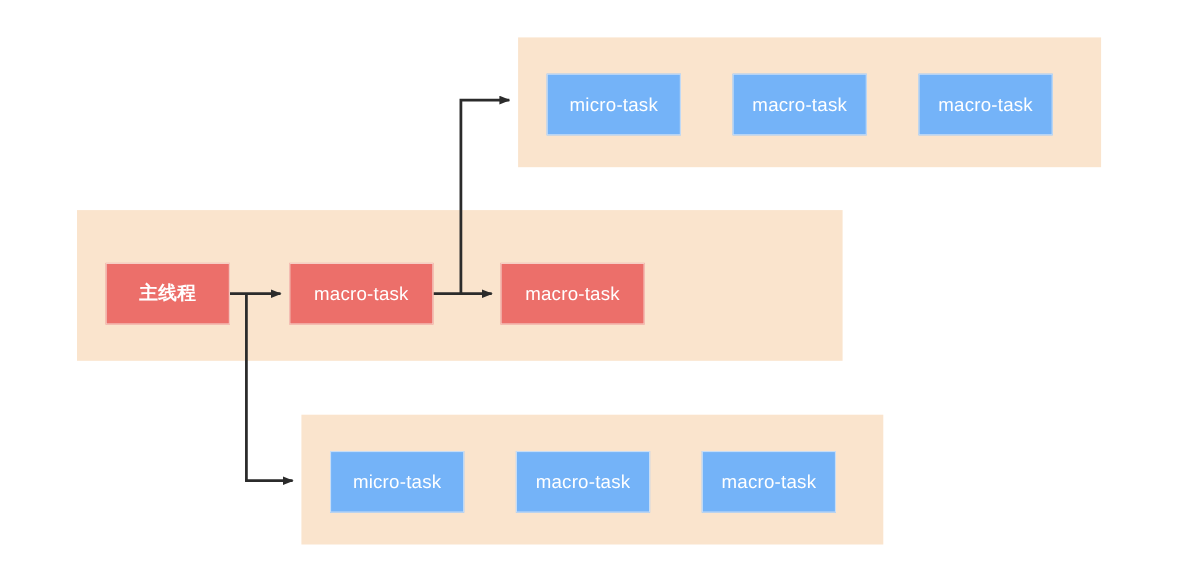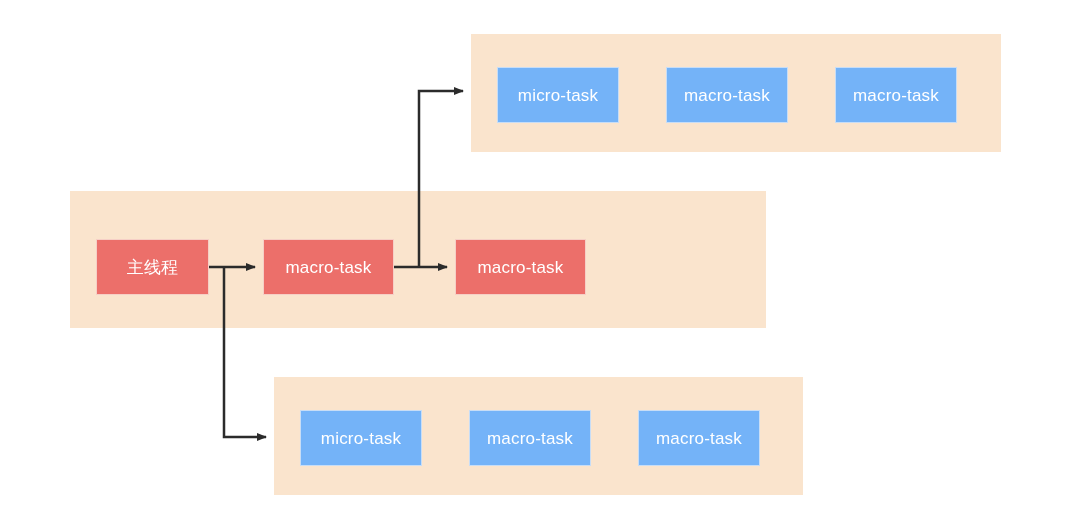--- a/index.html
+++ b/index.html
@@ -78,21 +78,21 @@
         <path d="M 205 267 L 205 437 L 247 437" fill="none" stroke="#2b2b2b" stroke-width="2.5" stroke-linecap="butt" stroke-linejoin="miter" marker-end="url(#arrowhead)"></path>
         <path d="M 375 267 L 428 267" fill="none" stroke="#2b2b2b" stroke-width="2.5" stroke-linecap="butt" stroke-linejoin="miter" marker-end="url(#arrowhead)"></path>
         <path d="M 400 267 L 400 91 L 444 91" fill="none" stroke="#2b2b2b" stroke-width="2.5" stroke-linecap="butt" stroke-linejoin="miter" marker-end="url(#arrowhead)"></path>
       </g>
   </svg>
 
   <div class="task-box blue" style="left: 478px; top: 67px; width: 122px; height: 56px;">micro-task</div>
   <div class="task-box blue" style="left: 647px; top: 67px; width: 122px; height: 56px;">macro-task</div>
   <div class="task-box blue" style="left: 816px; top: 67px; width: 122px; height: 56px;">macro-task</div>
 
-  <div class="task-box red cjk" style="left: 77px; top: 239px; width: 113px; height: 56px;">主线程</div>
+  <div class="task-box red cjk" style="left: 77px; top: 239px; width: 113px; height: 56px; font-weight: bold;">主线程</div>
   <div class="task-box red" style="left: 244px; top: 239px; width: 131px; height: 56px;">macro-task</div>
   <div class="task-box red" style="left: 436px; top: 239px; width: 131px; height: 56px;">macro-task</div>
 
   <div class="task-box blue" style="left: 281px; top: 410px; width: 122px; height: 56px;">micro-task</div>
   <div class="task-box blue" style="left: 450px; top: 410px; width: 122px; height: 56px;">macro-task</div>
   <div class="task-box blue" style="left: 619px; top: 410px; width: 122px; height: 56px;">macro-task</div>
 
 </div>
 
 </body></html>

